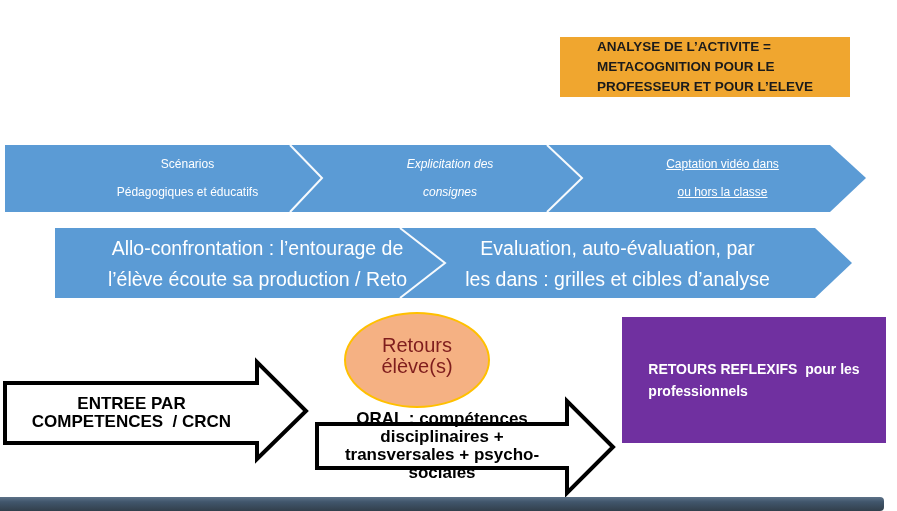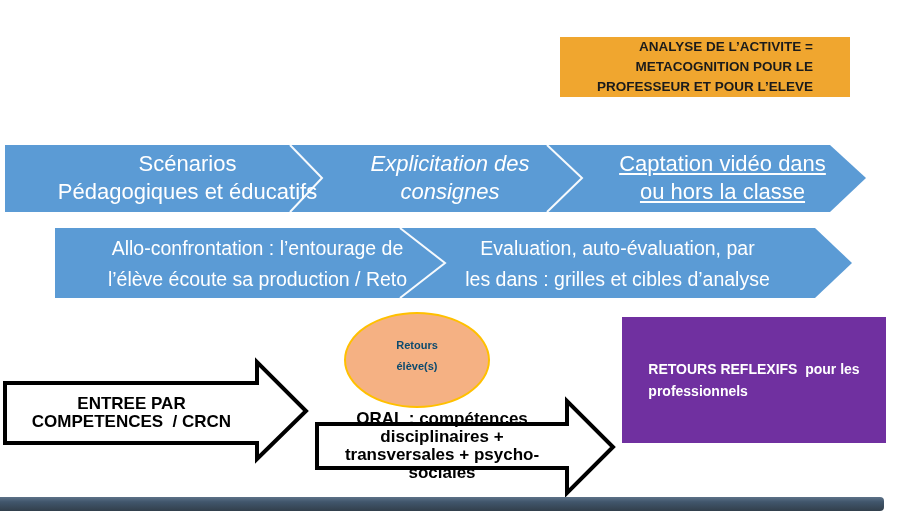--- a/index.html
+++ b/index.html
@@ -6,42 +6,42 @@
   .canvas{
     position:relative;width:897px;height:511px;background:#ffffff;overflow:hidden;
     font-family:"Liberation Sans", sans-serif;
   }
   .title{
     position:absolute;left:93px;top:10px;margin:0;
     font-size:27px;font-weight:bold;color:#1F3864;letter-spacing:.2px;
   }
   .note-box{
     position:absolute;left:560px;top:37px;width:290px;height:60px;
-    background:#F0A62F;display:flex;align-items:center;justify-content:center;text-align:right;
+    background:#F0A62F;display:flex;align-items:center;justify-content:center;text-align:left;
   }
   .note-box .txt{
     font-size:13.5px;font-weight:bold;color:#1b1b1b;line-height:1.5;white-space:pre-wrap;
   }
   svg.shapes{position:absolute;left:0;top:0;}
   .band-label{
     position:absolute;color:#ffffff;text-align:center;white-space:pre-wrap;
   }
-  .r1{font-size:22px;line-height:28px;top:150px;}
+  .r1{font-size:12px;line-height:28px;top:150px;}
   .r2{font-size:19.5px;line-height:31px;top:233px;}
   .seg11{left:15px;width:345px;}
   .seg12{left:330px;width:240px;font-style:italic;}
   .seg13{left:585px;width:275px;text-decoration:underline;}
   .seg21{left:60px;width:395px;}
   .seg22{left:445px;width:345px;}
   .bubble{
     position:absolute;left:344px;top:312px;width:146px;height:96px;border-radius:50%;
     background:#F5B183;border:2px solid #FFC000;box-sizing:border-box;
     display:flex;align-items:center;justify-content:center;text-align:center;
   }
-  .bubble .txt{font-size:11px;font-weight:bold;color:#0c4a6e;line-height:21px;white-space:pre-wrap;position:relative;top:-4px;}
+  .bubble .txt{font-size:20px;font-weight:normal;color:#7f1d1d;line-height:21px;white-space:pre-wrap;position:relative;top:-4px;}
   .purple-box{
     position:absolute;left:622px;top:317px;width:264px;height:126px;background:#7030A0;
     display:flex;align-items:center;justify-content:center;text-align:left;
   }
   .purple-box .txt{font-size:14px;font-weight:600;color:#fff;line-height:22px;white-space:pre-wrap;}
   .arrow-label{
     position:absolute;display:flex;align-items:center;justify-content:center;text-align:center;
     font-size:17px;font-weight:bold;color:#000;white-space:pre-wrap;line-height:18px;
   }
   .al1{left:14px;top:383px;width:235px;height:60px;}

